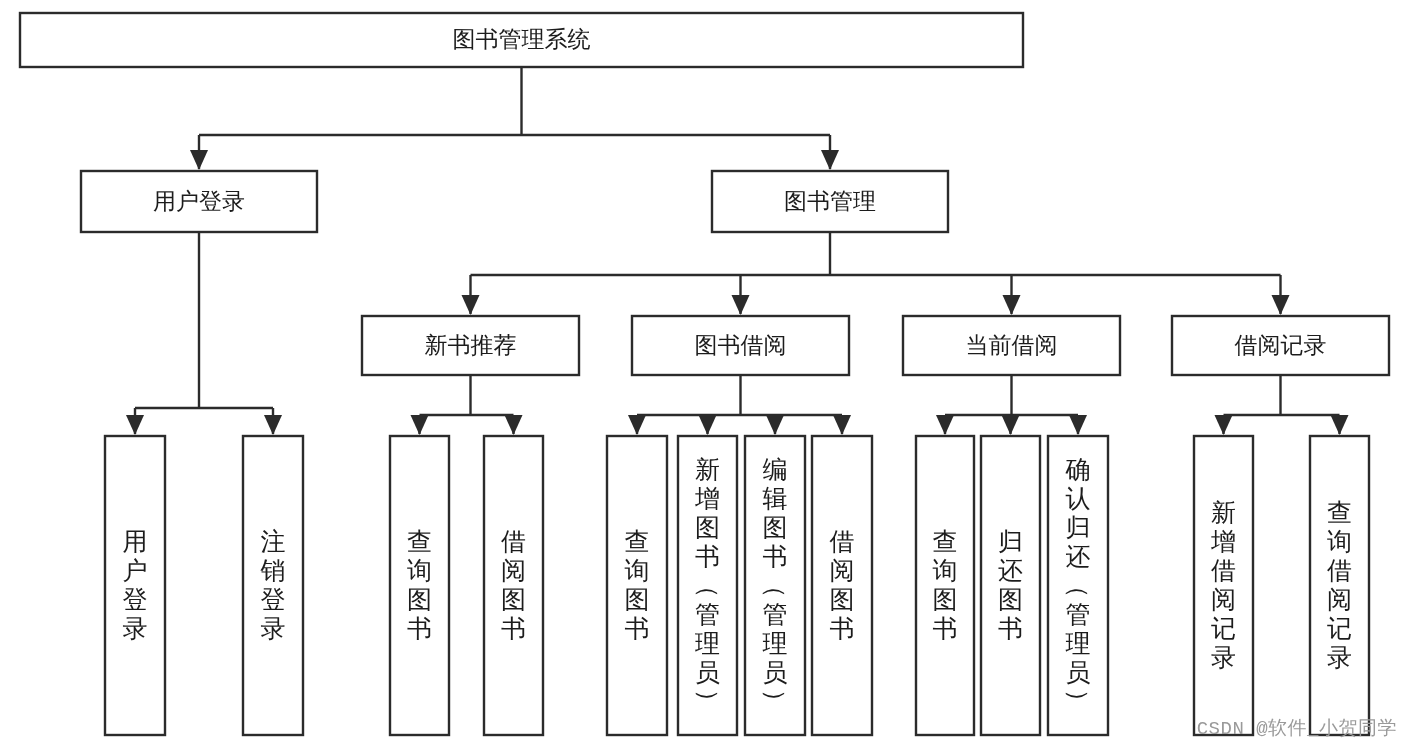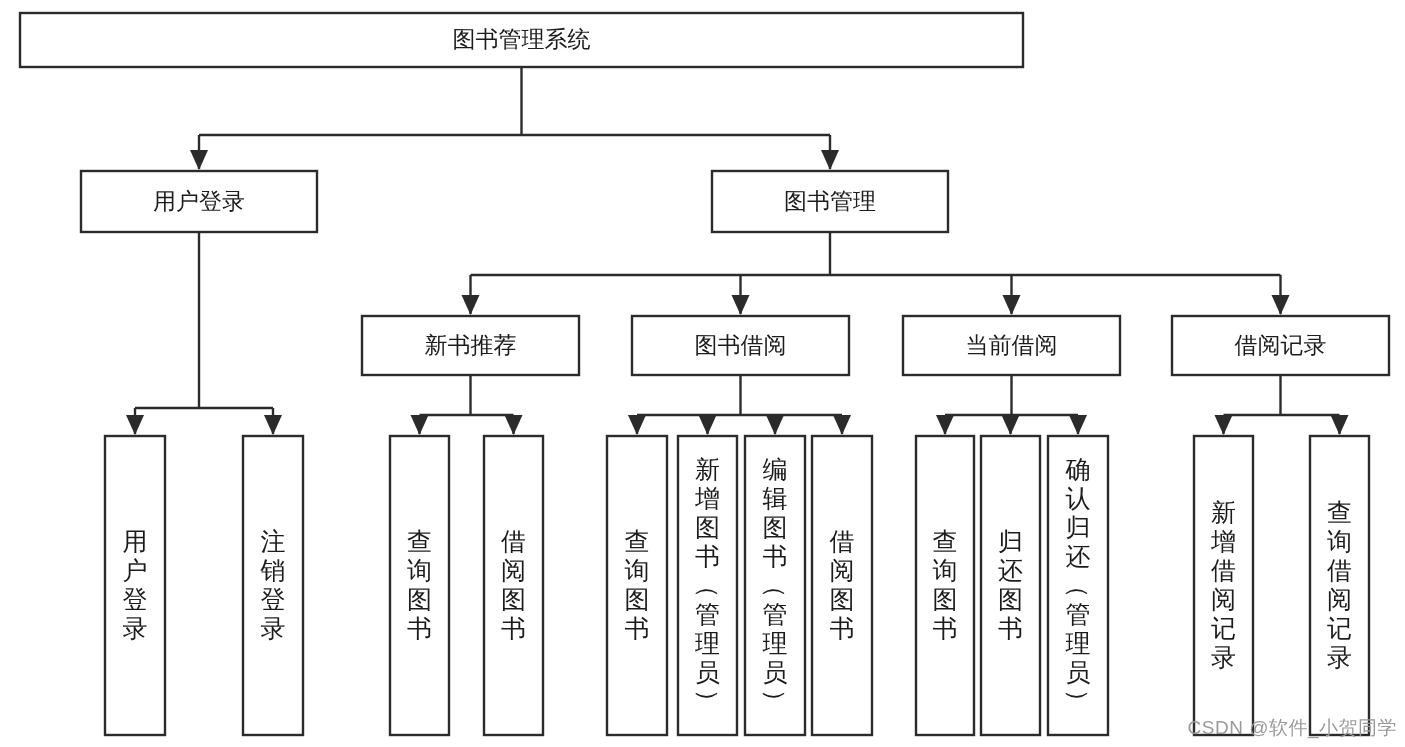--- a/index.html
+++ b/index.html
@@ -45,21 +45,21 @@
     fill: none;
   }
   .arrow-head {
     fill: #2b2b2b;
     stroke: none;
   }
   .watermark {
     position: absolute;
     right: 8px;
     bottom: 6px;
-    font-family: Liberation Sans, sans-serif;
+    font-family: Liberation Mono, monospace;
     font-size: 19px;
     color: #9a9a9a;
     letter-spacing: 0.5px;
     white-space: nowrap;
     pointer-events: none;
   }
 </style>
 </head>
 <body>
 

